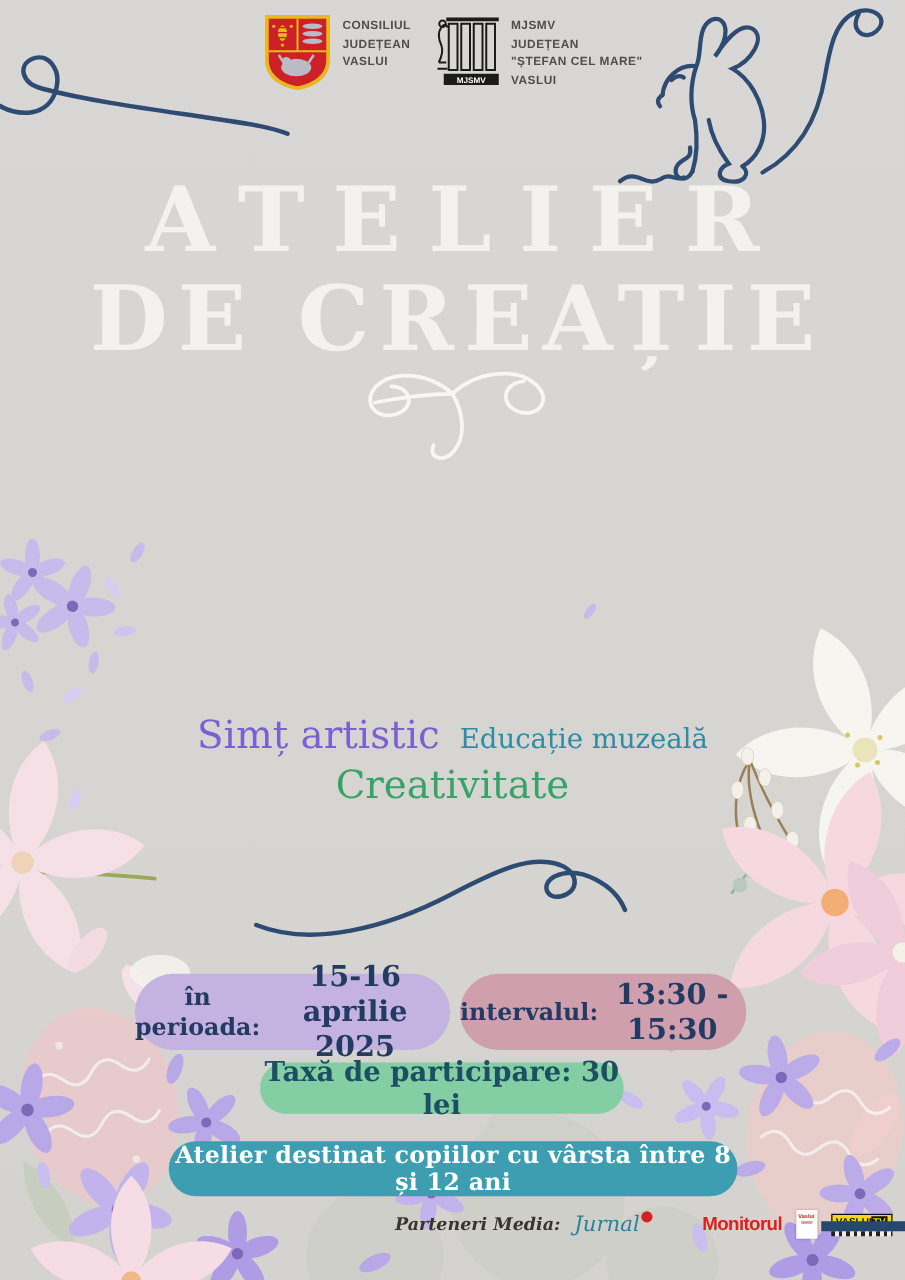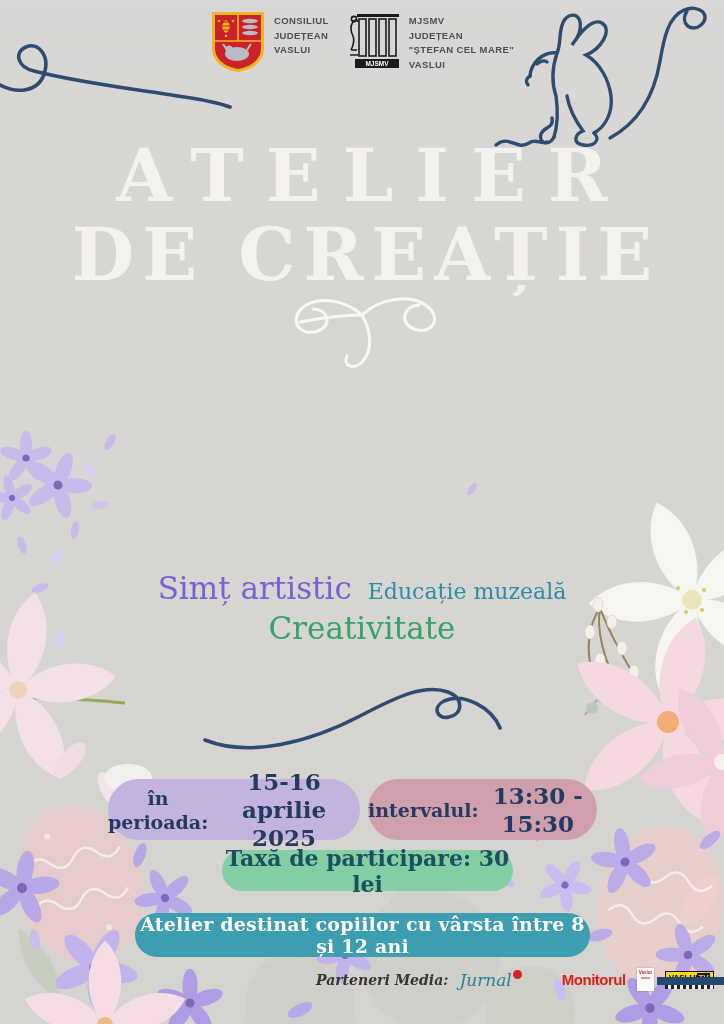--- a/index.html
+++ b/index.html
@@ -36,21 +36,21 @@
   .kw-teal{ color:#2f8ca6; font-size:22px; }
   .kw-green{ color:#36a368; font-size:31px; margin-top:4px; }
 
   
   .pill{ position:absolute; display:flex; flex-direction:row; align-items:center; justify-content:flex-end;
          border-radius:32px; z-index:3; font-family:"DejaVu Serif", serif; font-weight:bold; color:#233a63; text-align:center; }
   .pill-period{ left:108px; top:779px; width:252px; height:61px; background:#c4b2e1; }
   .pill-interval{ left:368px; top:779px; width:229px; height:61px; background:#cf9fae; }
   .pill .lab{ font-size:19px; line-height:24px; }
   .pill .val{ font-size:23px; line-height:28px; }
-  .pill-fee{ left:222px; top:850px; width:291px; height:41px; background:#83cea3; border-radius:21px; }
+  .pill-fee{ left:208px; top:850px; width:291px; height:41px; background:#83cea3; border-radius:21px; }
   .pill-fee .txt{ font-size:22px; color:#1d4f63; }
   .pill-aud{ left:135px; top:913px; width:455px; height:44px; background:#3d9db1; border-radius:22px; }
   .pill-aud .txt{ font-size:19px; color:#ffffff; letter-spacing:.2px; }
 
   
   .partners{ position:absolute; top:968px; left:316px; display:flex; align-items:center; gap:11px; z-index:3; }
   .partners .plabel{ font-family:"DejaVu Serif", serif; font-style:italic; font-weight:bold; font-size:14px; color:#3c332e; white-space:nowrap; }
   .lg-jurnal{ font-family:"DejaVu Serif", serif; font-style:italic; font-size:17px; color:#2e7f9a; position:relative; white-space:nowrap; }
   .lg-jurnal .dot{ display:inline-block; width:9px; height:9px; background:#d42222; border-radius:50%; vertical-align:super; margin-left:1px; }
   .lg-monitorul{ font-family:"Liberation Sans", sans-serif; font-weight:bold; font-size:15px; color:#de1f1c; letter-spacing:-.5px; position:relative;margin-left:29px; }

